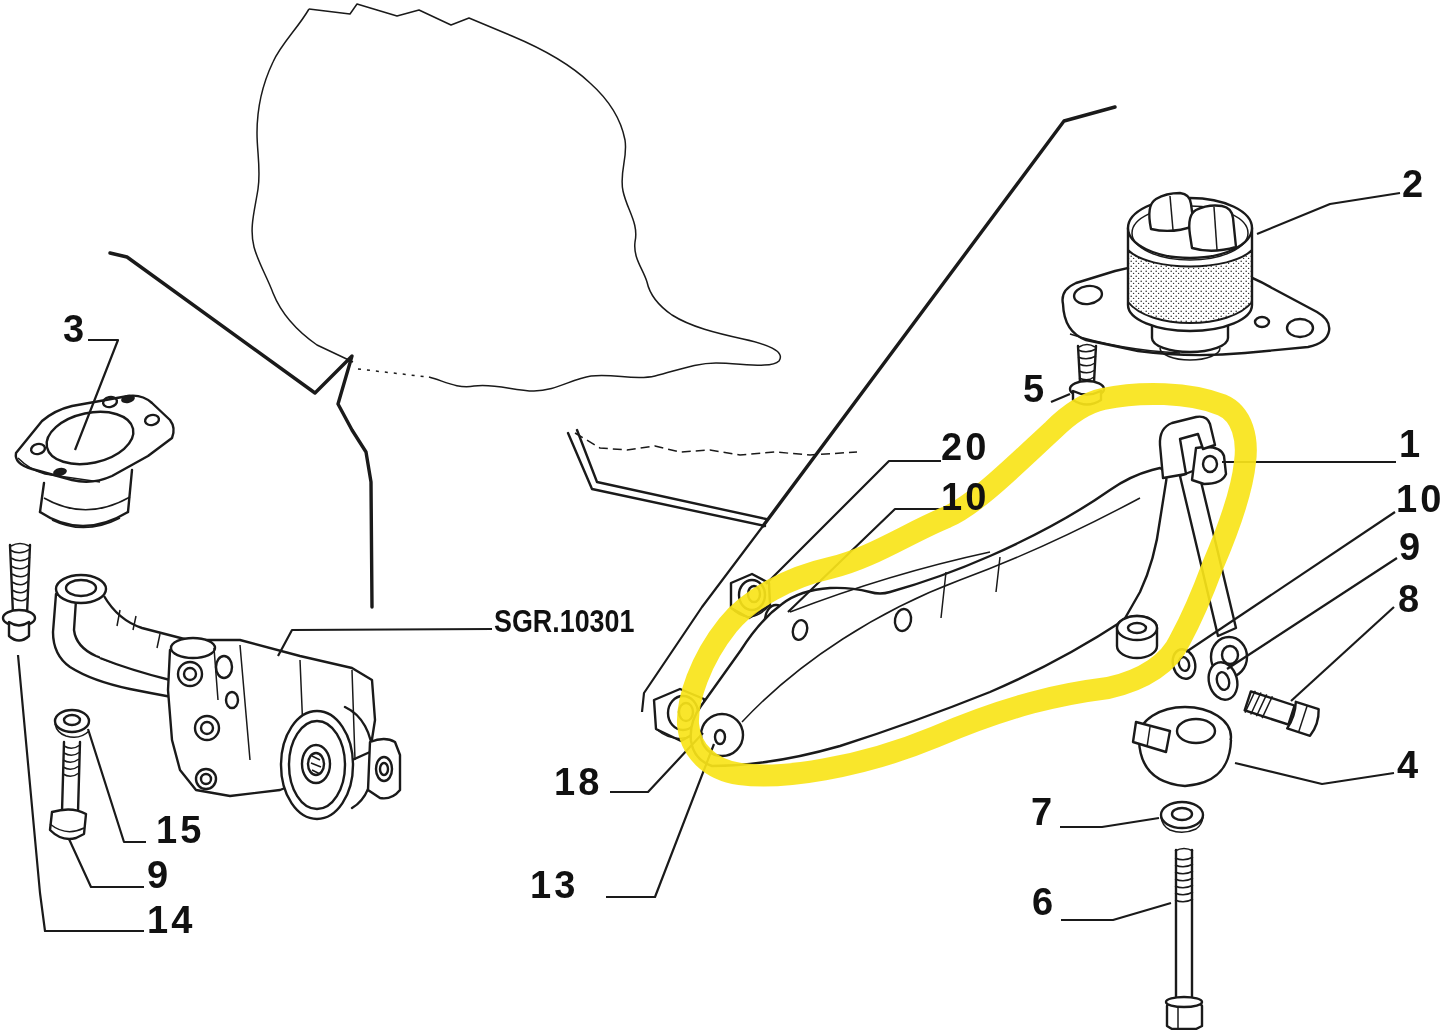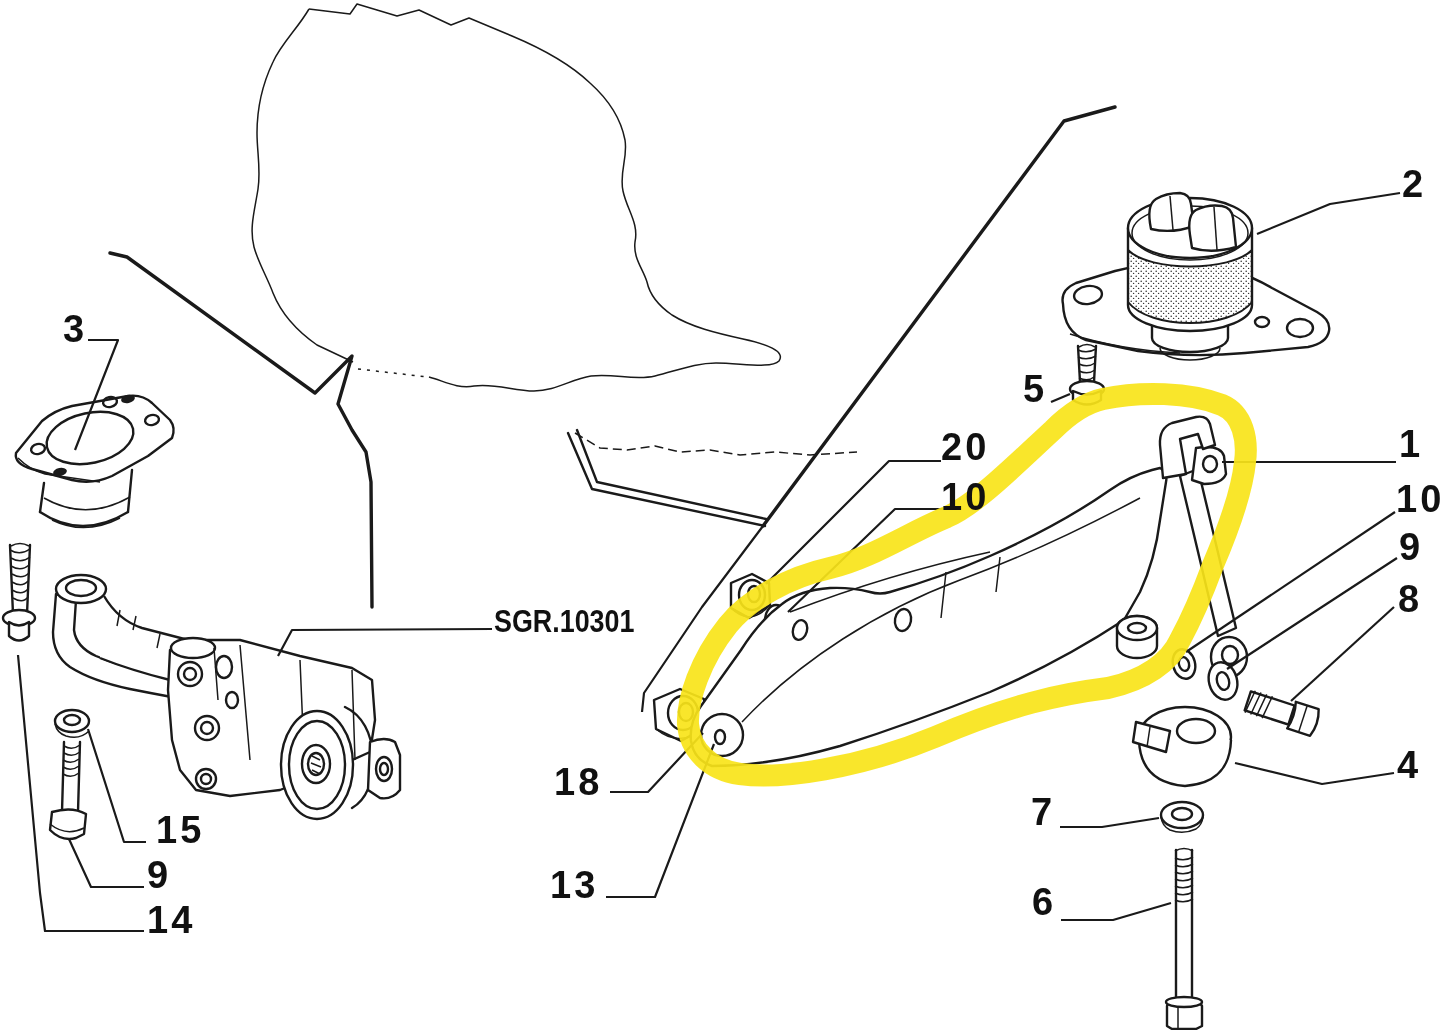--- a/index.html
+++ b/index.html
@@ -282,19 +282,19 @@
   <div class="callout" style="left:941px;top:428px">20</div>
   <div class="callout" style="left:941px;top:478px">10</div>
   <div class="callout" style="left:1399px;top:425px">1</div>
   <div class="callout" style="left:1396px;top:480px">10</div>
   <div class="callout" style="left:1399px;top:528px">9</div>
   <div class="callout" style="left:1398px;top:580px">8</div>
   <div class="callout" style="left:1397px;top:746px">4</div>
   <div class="callout" style="left:1031px;top:793px">7</div>
   <div class="callout" style="left:1032px;top:883px">6</div>
   <div class="callout" style="left:554px;top:763px">18</div>
-  <div class="callout" style="left:550px;top:866px">13</div>
+  <div class="callout" style="left:530px;top:866px">13</div>
   <div class="callout" style="left:156px;top:811px">15</div>
   <div class="callout" style="left:147px;top:856px">9</div>
   <div class="callout" style="left:147px;top:901px">14</div>
   <div class="ref-code" style="left:494px;top:605px">SGR.10301</div>
 
 </div>
 
 </body></html>

